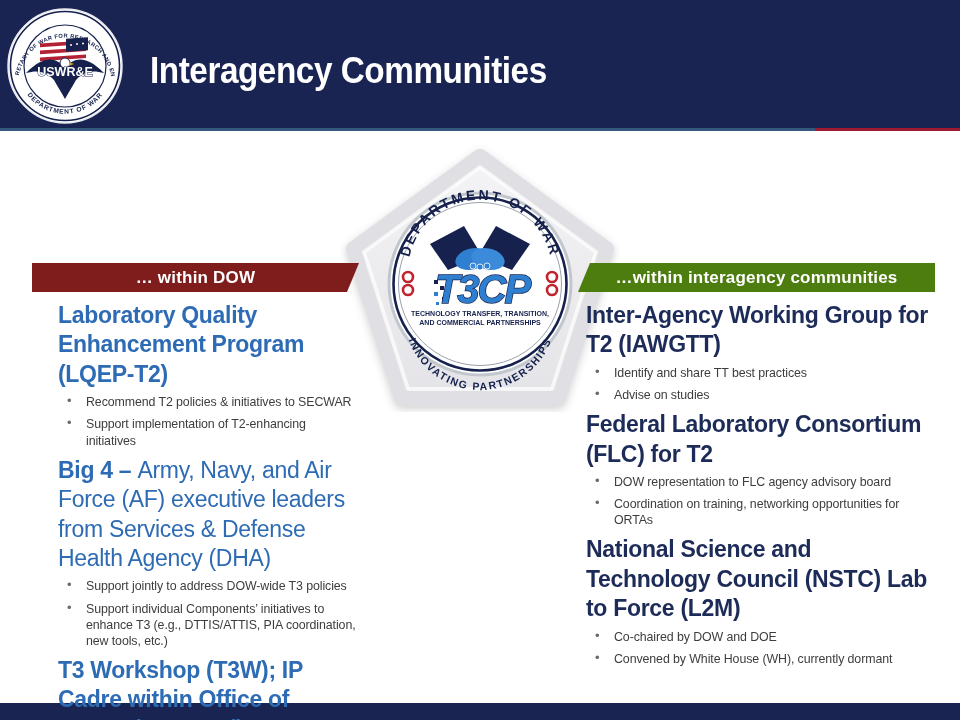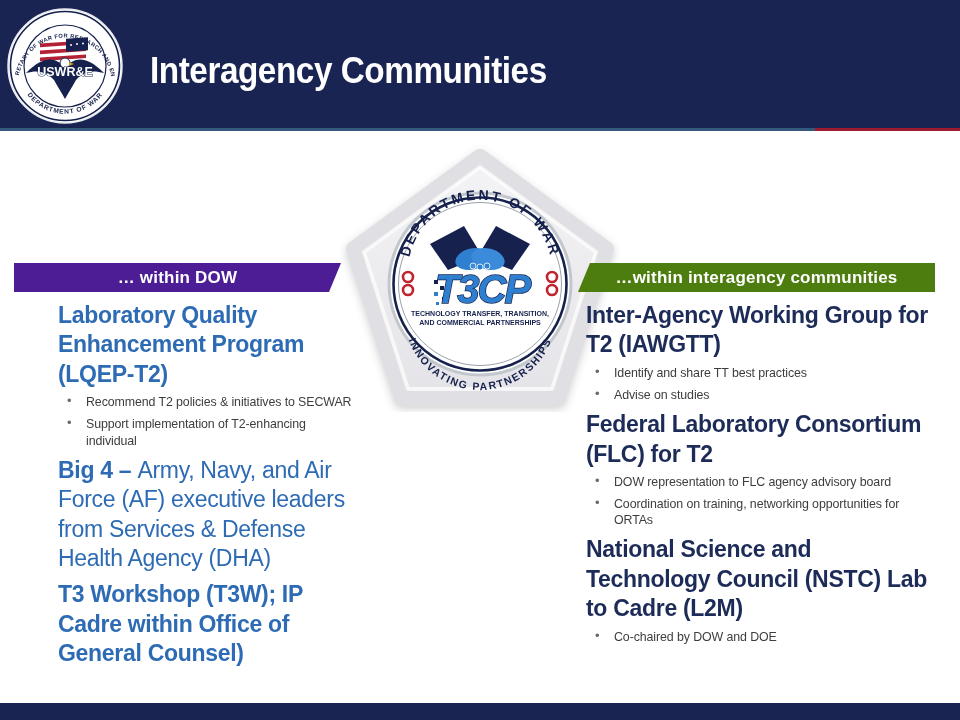--- a/index.html
+++ b/index.html
@@ -19,21 +19,21 @@
   
   .footer-bar{position:absolute;left:0;bottom:0;width:960px;height:17px;background:#1a2452;}
   
   .badge{position:absolute;left:340px;top:140px;width:280px;height:272px;z-index:1;}
   
   .col-bar{
     position:absolute;top:263px;height:29px;z-index:2;display:flex;align-items:center;justify-content:center;
     color:#ffffff;font-size:17px;font-weight:700;letter-spacing:0.2px;
   }
   .col-bar-left{
-    left:14px;width:327px;background:#4c1d95;
+    left:32px;width:327px;background:#7f1d1d;
     clip-path:polygon(0 0,100% 0,calc(100% - 12px) 100%,0 100%);
     text-align:right;
   }
   .col-bar-right{
     left:578px;width:357px;background:#4d7c0f;
     clip-path:polygon(12px 0,100% 0,100% 100%,0 100%);
   }
   
   .col{position:absolute;top:301px;z-index:2;}
   .col-left{left:58px;width:300px;}
@@ -158,25 +158,29 @@
   </div>
   <div class="col-bar col-bar-right">
     <span>…within interagency communities</span>
   </div>
 
   <div class="col col-left">
     <div class="section">
       <p class="sec-heading">Laboratory Quality Enhancement Program (LQEP-T2)</p>
       <ul class="bullets">
         <li>Recommend T2 policies &amp; initiatives to SECWAR</li>
-        <li>Support implementation of T2-enhancing individual</li>
+        <li>Support implementation of T2-enhancing initiatives</li>
       </ul>
     </div>
     <div class="section">
       <p class="sec-heading"><span>Big 4 – </span><span class="normal">Army, Navy, and Air Force (AF) executive leaders from Services &amp; Defense Health Agency (DHA)</span></p>
+      <ul class="bullets">
+        <li>Support jointly to address DOW-wide T3 policies</li>
+        <li>Support individual Components’ initiatives to enhance T3 (e.g., DTTIS/ATTIS, PIA coordination, new tools, etc.)</li>
+      </ul>
     </div>
     <div class="section">
       <p class="sec-heading">T3 Workshop (T3W); IP Cadre within Office of General Counsel)</p>
     </div>
   </div>
 
   <div class="col col-right">
     <div class="section">
       <p class="sec-heading">Inter-Agency Working Group for T2 (IAWGTT)</p>
       <ul class="bullets">
@@ -185,22 +189,23 @@
       </ul>
     </div>
     <div class="section">
       <p class="sec-heading">Federal Laboratory Consortium (FLC) for T2</p>
       <ul class="bullets">
         <li>DOW representation to FLC agency advisory board</li>
         <li>Coordination on training, networking opportunities for ORTAs</li>
       </ul>
     </div>
     <div class="section">
-      <p class="sec-heading">National Science and Technology Council (NSTC) Lab to Cadre (L2M)</p>
+      <p class="sec-heading">National Science and Technology Council (NSTC) Lab to Force (L2M)</p>
       <ul class="bullets">
         <li>Co-chaired by DOW and DOE</li>
+        <li>Convened by White House (WH), currently dormant</li>
       </ul>
     </div>
   </div>
 
   <div class="footer-bar"></div>
 
 </div>
 
 </body></html>

